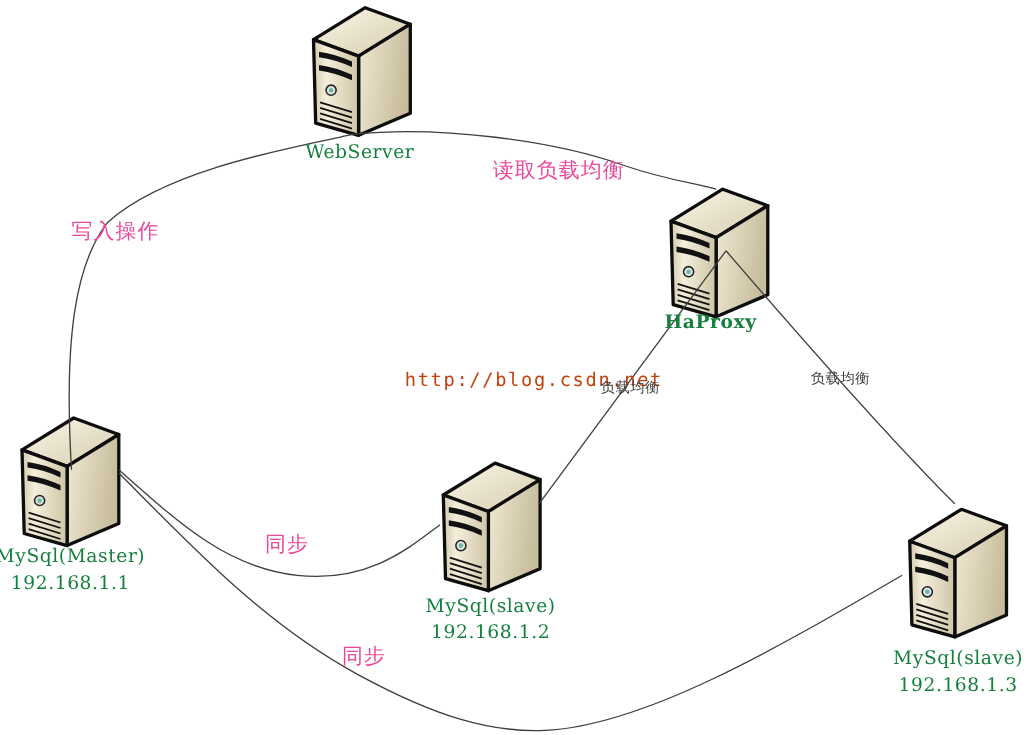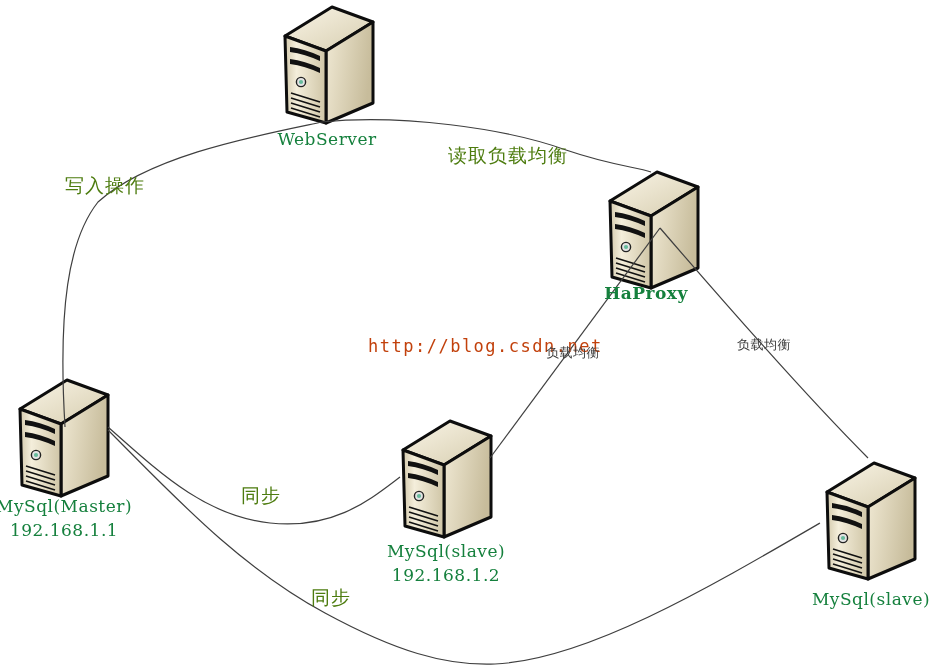--- a/index.html
+++ b/index.html
@@ -10,21 +10,21 @@
   }
   #stage{position:absolute;left:0;top:0;width:933px;height:668px;}
   svg.diagram{position:absolute;left:0;top:0;}
   .node-label{
     position:absolute;transform:translateX(-50%);
     text-align:center;color:#15803d;font-size:17px;line-height:24px;
     white-space:nowrap;letter-spacing:0.5px;
   }
   .edge-label{
     position:absolute;transform:translateX(-50%);
-    color:#4d7c0f;font-size:19px;line-height:21px;white-space:nowrap;
+    color:#ec4899;font-size:19px;line-height:21px;white-space:nowrap;
     letter-spacing:1px;
   }
   .edge-label.small{font-size:13px;letter-spacing:0.5px;color:#3a3a3a;}
   .watermark{
     position:absolute;color:#c2410c;font-size:17px;letter-spacing:1.5px;
     white-space:nowrap;font-family:"DejaVu Sans Mono","Liberation Mono",monospace;
   }
 </style>
 </head>
 <body>
@@ -101,22 +101,23 @@
     <div>192.168.1.1</div>
   </div>
 
   <div class="node-label" style="left:446px;top:539px;">
     <div>MySql(slave)</div>
     <div>192.168.1.2</div>
   </div>
 
   <div class="node-label" style="left:871px;top:587px;">
     <div>MySql(slave)</div>
+    <div>192.168.1.3</div>
   </div>
 
-  <div class="edge-label" style="left:105px;top:175px;">写入操作</div>
+  <div class="edge-label" style="left:105px;top:200px;">写入操作</div>
   <div class="edge-label" style="left:508px;top:145px;">读取负载均衡</div>
   <div class="edge-label small" style="left:573px;top:342px;">负载均衡</div>
   <div class="edge-label small" style="left:764px;top:334px;">负载均衡</div>
   <div class="edge-label" style="left:261px;top:485px;">同步</div>
   <div class="edge-label" style="left:331px;top:587px;">同步</div>
 
 </div>
 
 </body></html>

